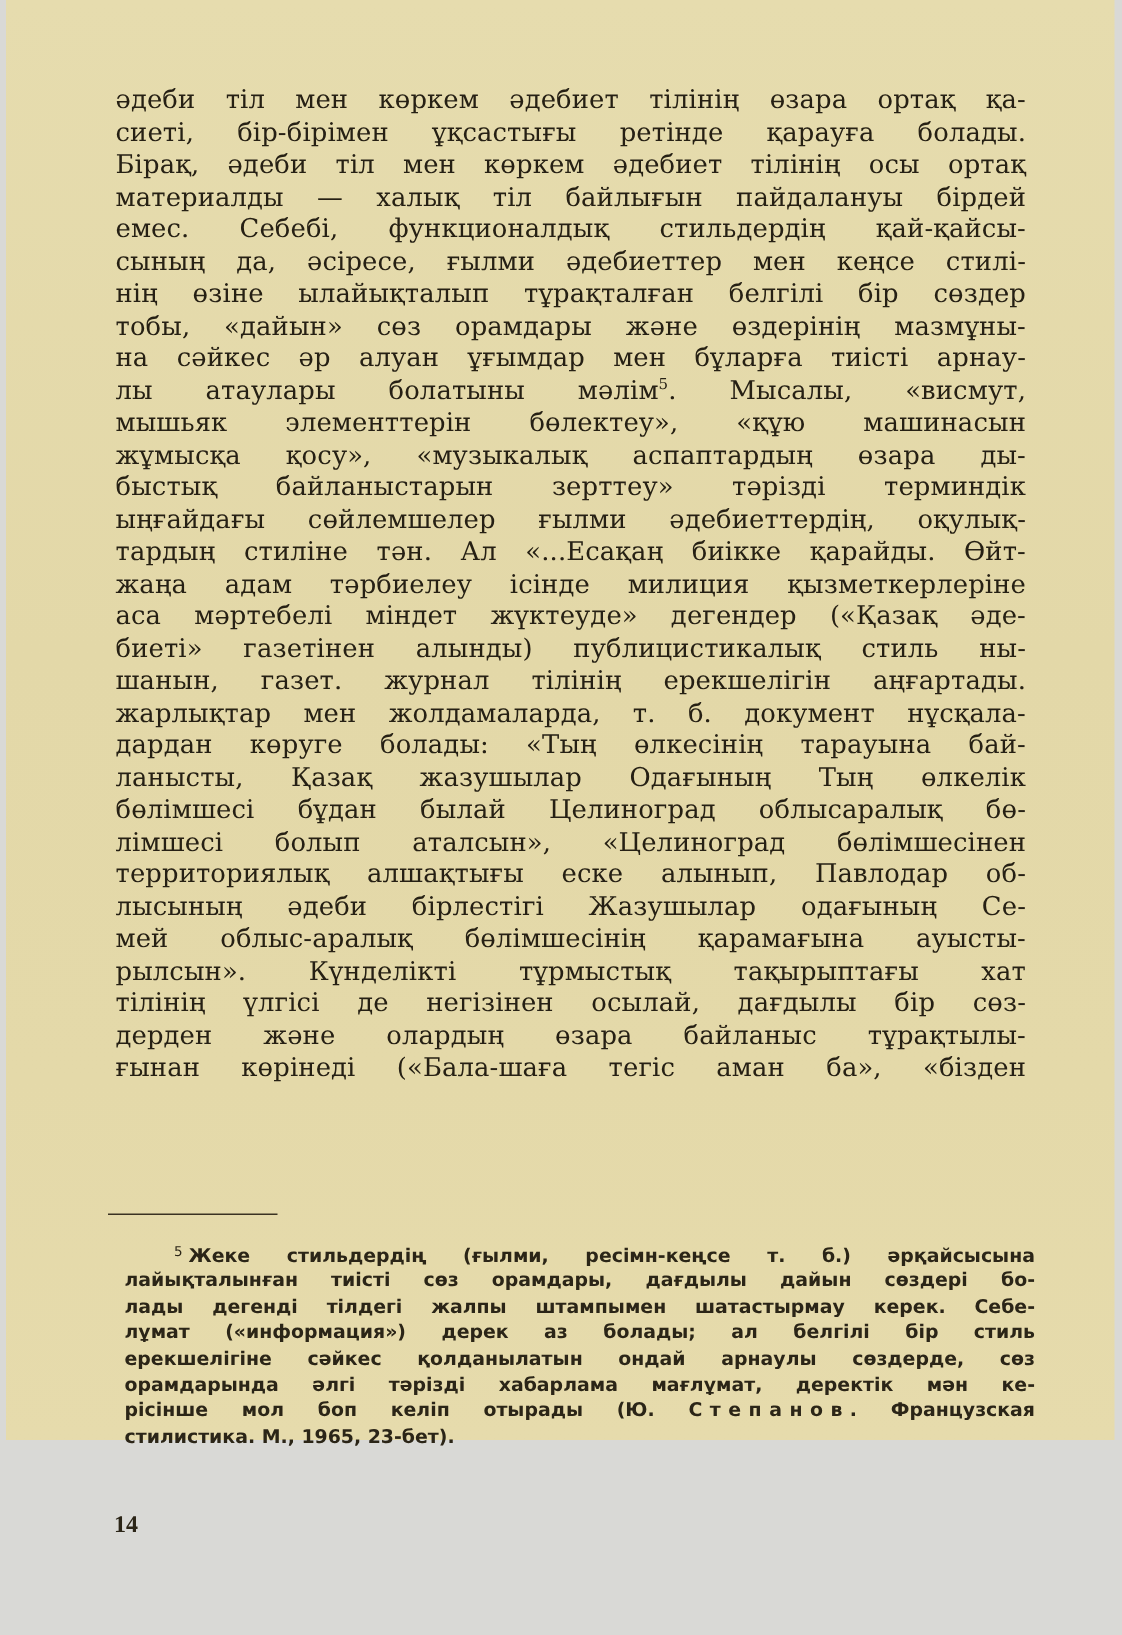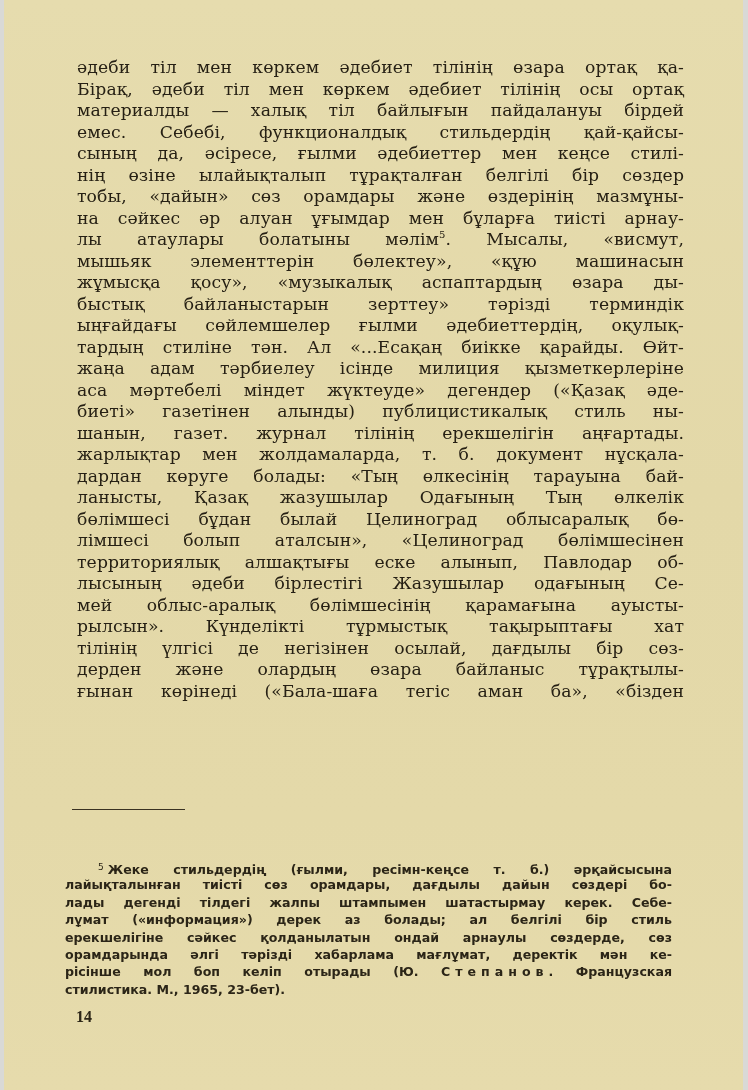--- a/index.html
+++ b/index.html
@@ -11,21 +11,21 @@
       height: 1090px;
       background: #d9d9d6;
       position: relative;
       overflow: hidden;
     }
     .page {
       position: absolute;
       left: 4px;
       top: 0;
       width: 739px;
-      height: 1090px;
+      height: 960px;
       background: linear-gradient(180deg, #e6dcae 0%, #e3d8a8 45%, #e4d9a9 75%, #e6dbac 100%);
     }
     .body-text {
       position: absolute;
       left: 73px;
       top: 57px;
       width: 607px;
       font-family: "DejaVu Serif", serif;
       font-size: 17.2px;
       line-height: 21.5px;
@@ -51,29 +51,28 @@
     .rule {
       position: absolute;
       left: 68px;
       top: 809px;
       width: 113px;
       height: 0;
       border-top: 1.5px solid #3a3222;
     }
     .footnote {
       position: absolute;
-      left: 61px;
+      left: 79px;
       top: 827px;
       width: 607px;
       font-family: "DejaVu Sans", sans-serif;
       font-weight: bold;
       font-size: 12.6px;
       line-height: 17.4px;
       color: #2b2517;
-      margin-top: 32px;
     }
     .footnote .line {
       height: 17.4px;
     }
     .footnote .first {
       padding-left: 33px;
     }
     .footnote .noj {
       text-align: left;
       text-align-last: left;
@@ -97,20 +96,21 @@
       color: #2b2517;
     }
   </style>
 </head>
 <body>
 
 <div class="page">
 
   <div class="body-text">
     <span class="line">әдеби тіл мен көркем әдебиет тілінің өзара  ортақ қа-</span>
+    <span class="line">сиеті, бір-бірімен ұқсастығы ретінде қарауға  болады.</span>
     <span class="line">Бірақ, әдеби тіл мен көркем әдебиет тілінің осы ортақ</span>
     <span class="line">материалды — халық тіл байлығын пайдалануы бірдей</span>
     <span class="line">емес. Себебі, функционалдық стильдердің қай-қайсы-</span>
     <span class="line">сының да, әсіресе, ғылми әдебиеттер  мен кеңсе стилі-</span>
     <span class="line">нің өзіне ылайықталып тұрақталған белгілі бір сөздер</span>
     <span class="line">тобы, «дайын» сөз орамдары және өздерінің мазмұны-</span>
     <span class="line">на сәйкес әр алуан ұғымдар мен бұларға тиісті арнау-</span>
     <span class="line"><span>лы атаулары болатыны  мәлім</span><sup class="fnref">5</sup><span>.  Мысалы,  «висмут,</span></span>
     <span class="line">мышьяк элементтерін бөлектеу»,  «құю  машинасын</span>
     <span class="line">жұмысқа қосу», «музыкалық  аспаптардың өзара ды-</span>

